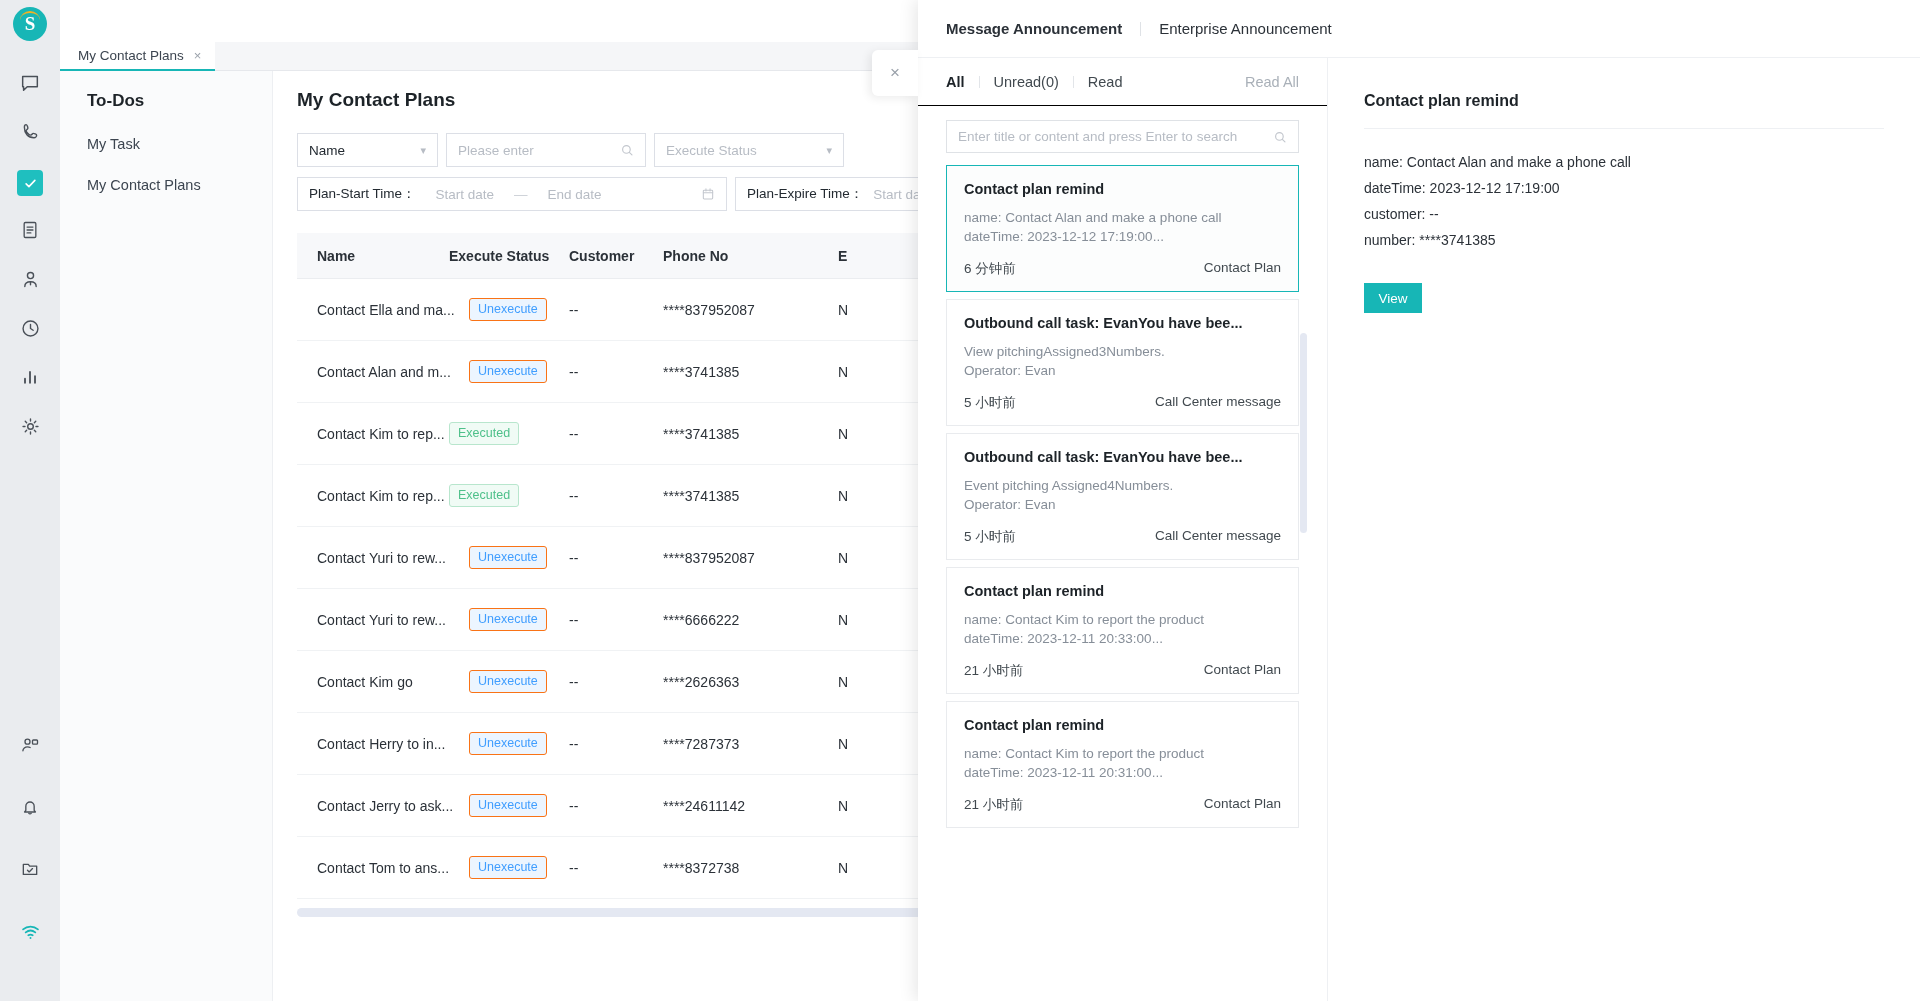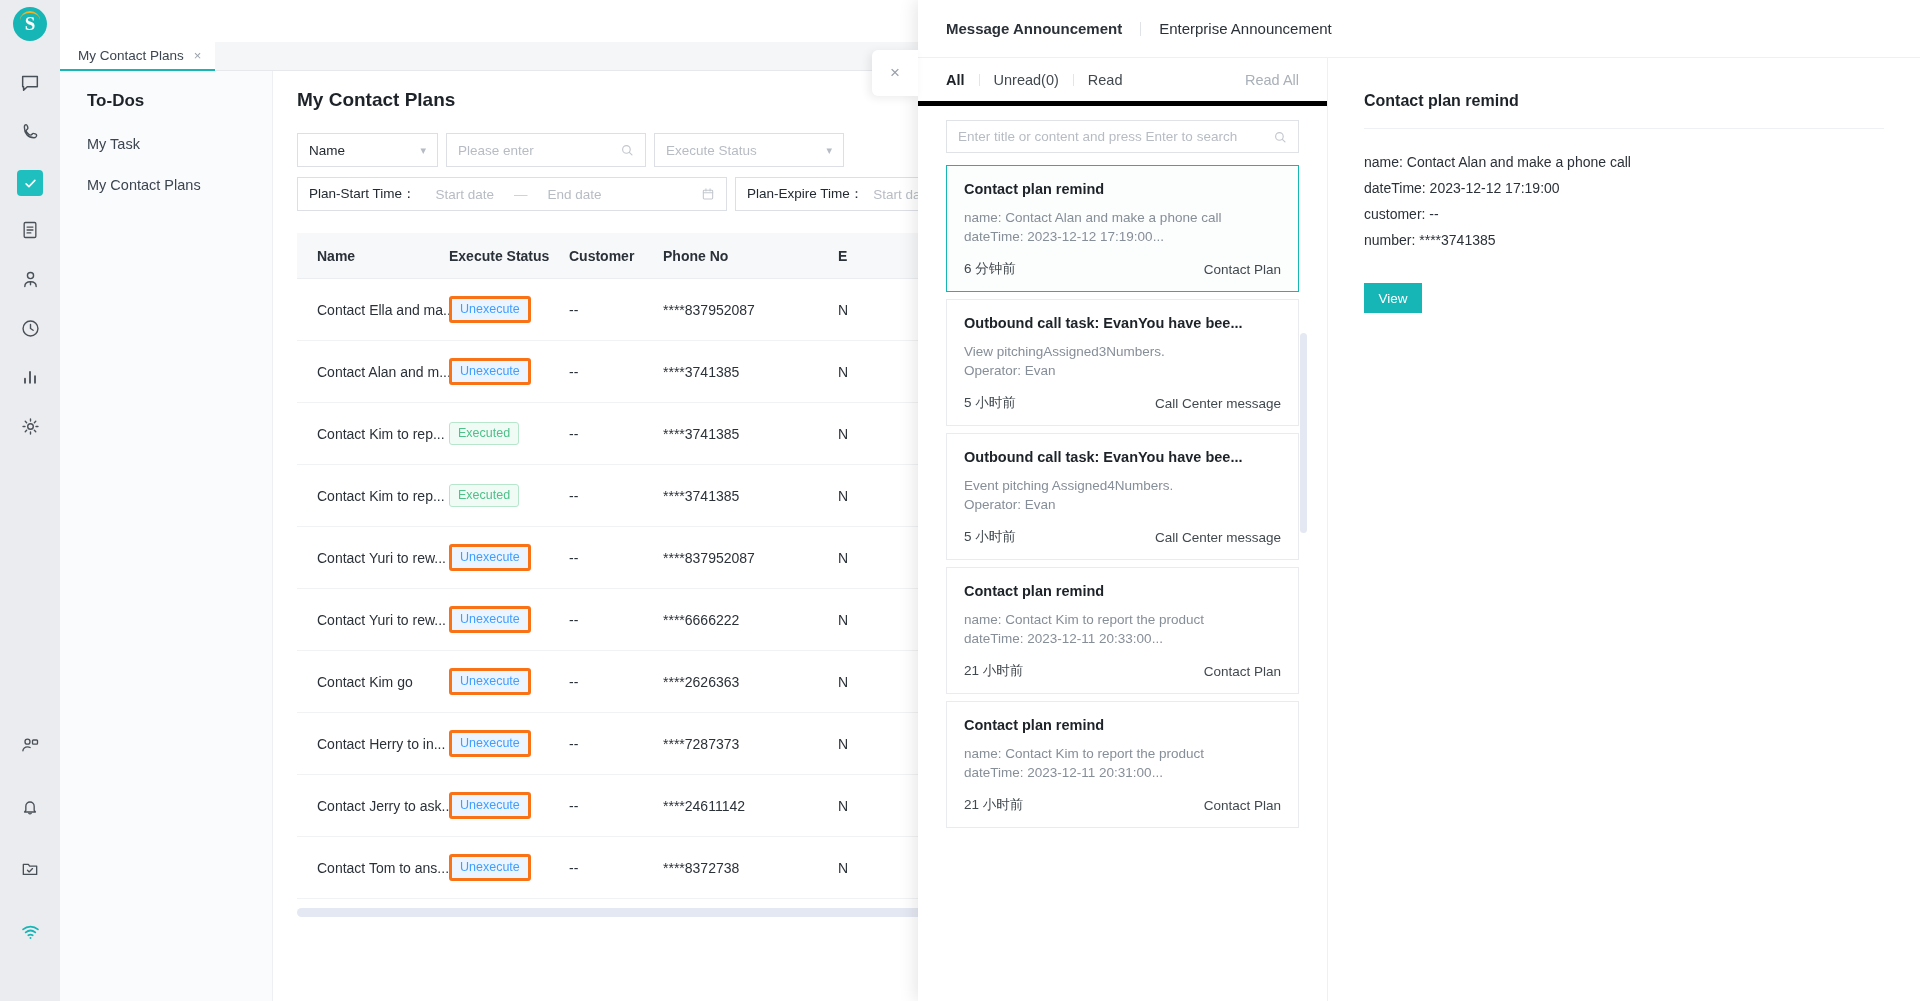--- a/index.html
+++ b/index.html
@@ -145,21 +145,21 @@
   }
   .c-name { width: 152px; padding-left: 20px; white-space: nowrap; }
   .c-status { width: 120px; }
   .c-cust { width: 94px; }
   .c-phone { width: 175px; }
   .c-extra { width: 120px; }
   .badge {
     display: inline-block; padding: 2px 8px; font-size: 12.5px;
     border-radius: 3px; line-height: 17px;
   }
-  .badge.unexec { color: #409eff; background: #ecf5ff; border: 3px solid #f97316; }
+  .badge.unexec { color: #409eff; background: #ecf5ff; border: 1px solid #f97316; margin-left: 20px; }
   .badge.exec { color: #4ec08a; background: #f0fbf5; border: 1px solid #b8e6cd; }
   .hscroll {
     height: 9px; background: #e4e8f2; border-radius: 5px;
     margin-top: 9px; width: 100%;
   }
 
   
   .overlay {
     position: absolute; top: 0; right: 0; width: 1002px; height: 1001px;
     background: #fff; box-shadow: -3px 0 16px rgba(0,0,0,0.10);
@@ -178,21 +178,21 @@
   .ov-tab {
     font-size: 15px; color: #2b3138; cursor: pointer; padding: 0 18px;
   }
   .ov-tab:first-child { font-weight: bold; padding-left: 0; }
   .ov-divider { width: 1px; height: 14px; background: #dfe2e6; }
 
   .ov-body { display: flex; height: 943px; }
   .ov-left { width: 410px; border-right: 1px solid #eef0f3; padding-top: 0; }
   .ov-filterbar {
     display: flex; align-items: center; height: 48px; padding: 0 28px 0 28px;
-    border-bottom: 5px solid #000000; gap: 0; justify-content: space-between;
+    border-bottom: 1px solid #000000; gap: 0; justify-content: space-between;
   }
   .ff { font-size: 14.5px; color: #41494f; cursor: pointer; padding: 0 14px; }
   .ff:first-child { font-weight: bold; color: #1d2328; padding-left: 0; }
   .ff-sep { width: 1px; height: 12px; background: #e2e5e9; }
   .readall { margin-left: auto; font-size: 14.5px; color: #a9b0b8; cursor: pointer; }
 
   .searchwrap { padding: 14px 28px 12px 28px; }
   .searchbox {
     height: 33px; border: 1px solid #dfe2e6; display: flex;
     align-items: center; justify-content: space-between; padding: 0 11px;
@@ -205,21 +205,21 @@
   .card {
     border: 1px solid #e9ebee; background: #fff; padding: 15px 17px 13px 17px;
     margin-bottom: 7px; cursor: pointer;
   }
   .card.sel { border: 1px solid #17b6b6; background: #fcfdfd; }
   .card-title { font-size: 14.5px; font-weight: bold; color: #1d2328; }
   .card-body {
     font-size: 13.5px; color: #868e98; margin-top: 11px; line-height: 19px;
   }
   .card-foot {
-    display: flex; justify-content: space-between; align-items: center;
+    display: flex; justify-content: space-between; align-items: flex-start;
     margin-top: 14px; font-size: 13.5px; color: #41494f;
   }
   .scrollthumb {
     position: absolute; right: 20px; top: 168px; width: 7px; height: 200px;
     background: #e4e8f2; border-radius: 4px;
   }
 
   .ov-right { flex: 1; padding: 34px 36px 0 36px; }
   .dt-title { font-size: 16px; font-weight: bold; color: #1d2328; }
   .dt-meta { font-size: 14px; color: #41494f; margin-top: 16px; line-height: 22px; }

